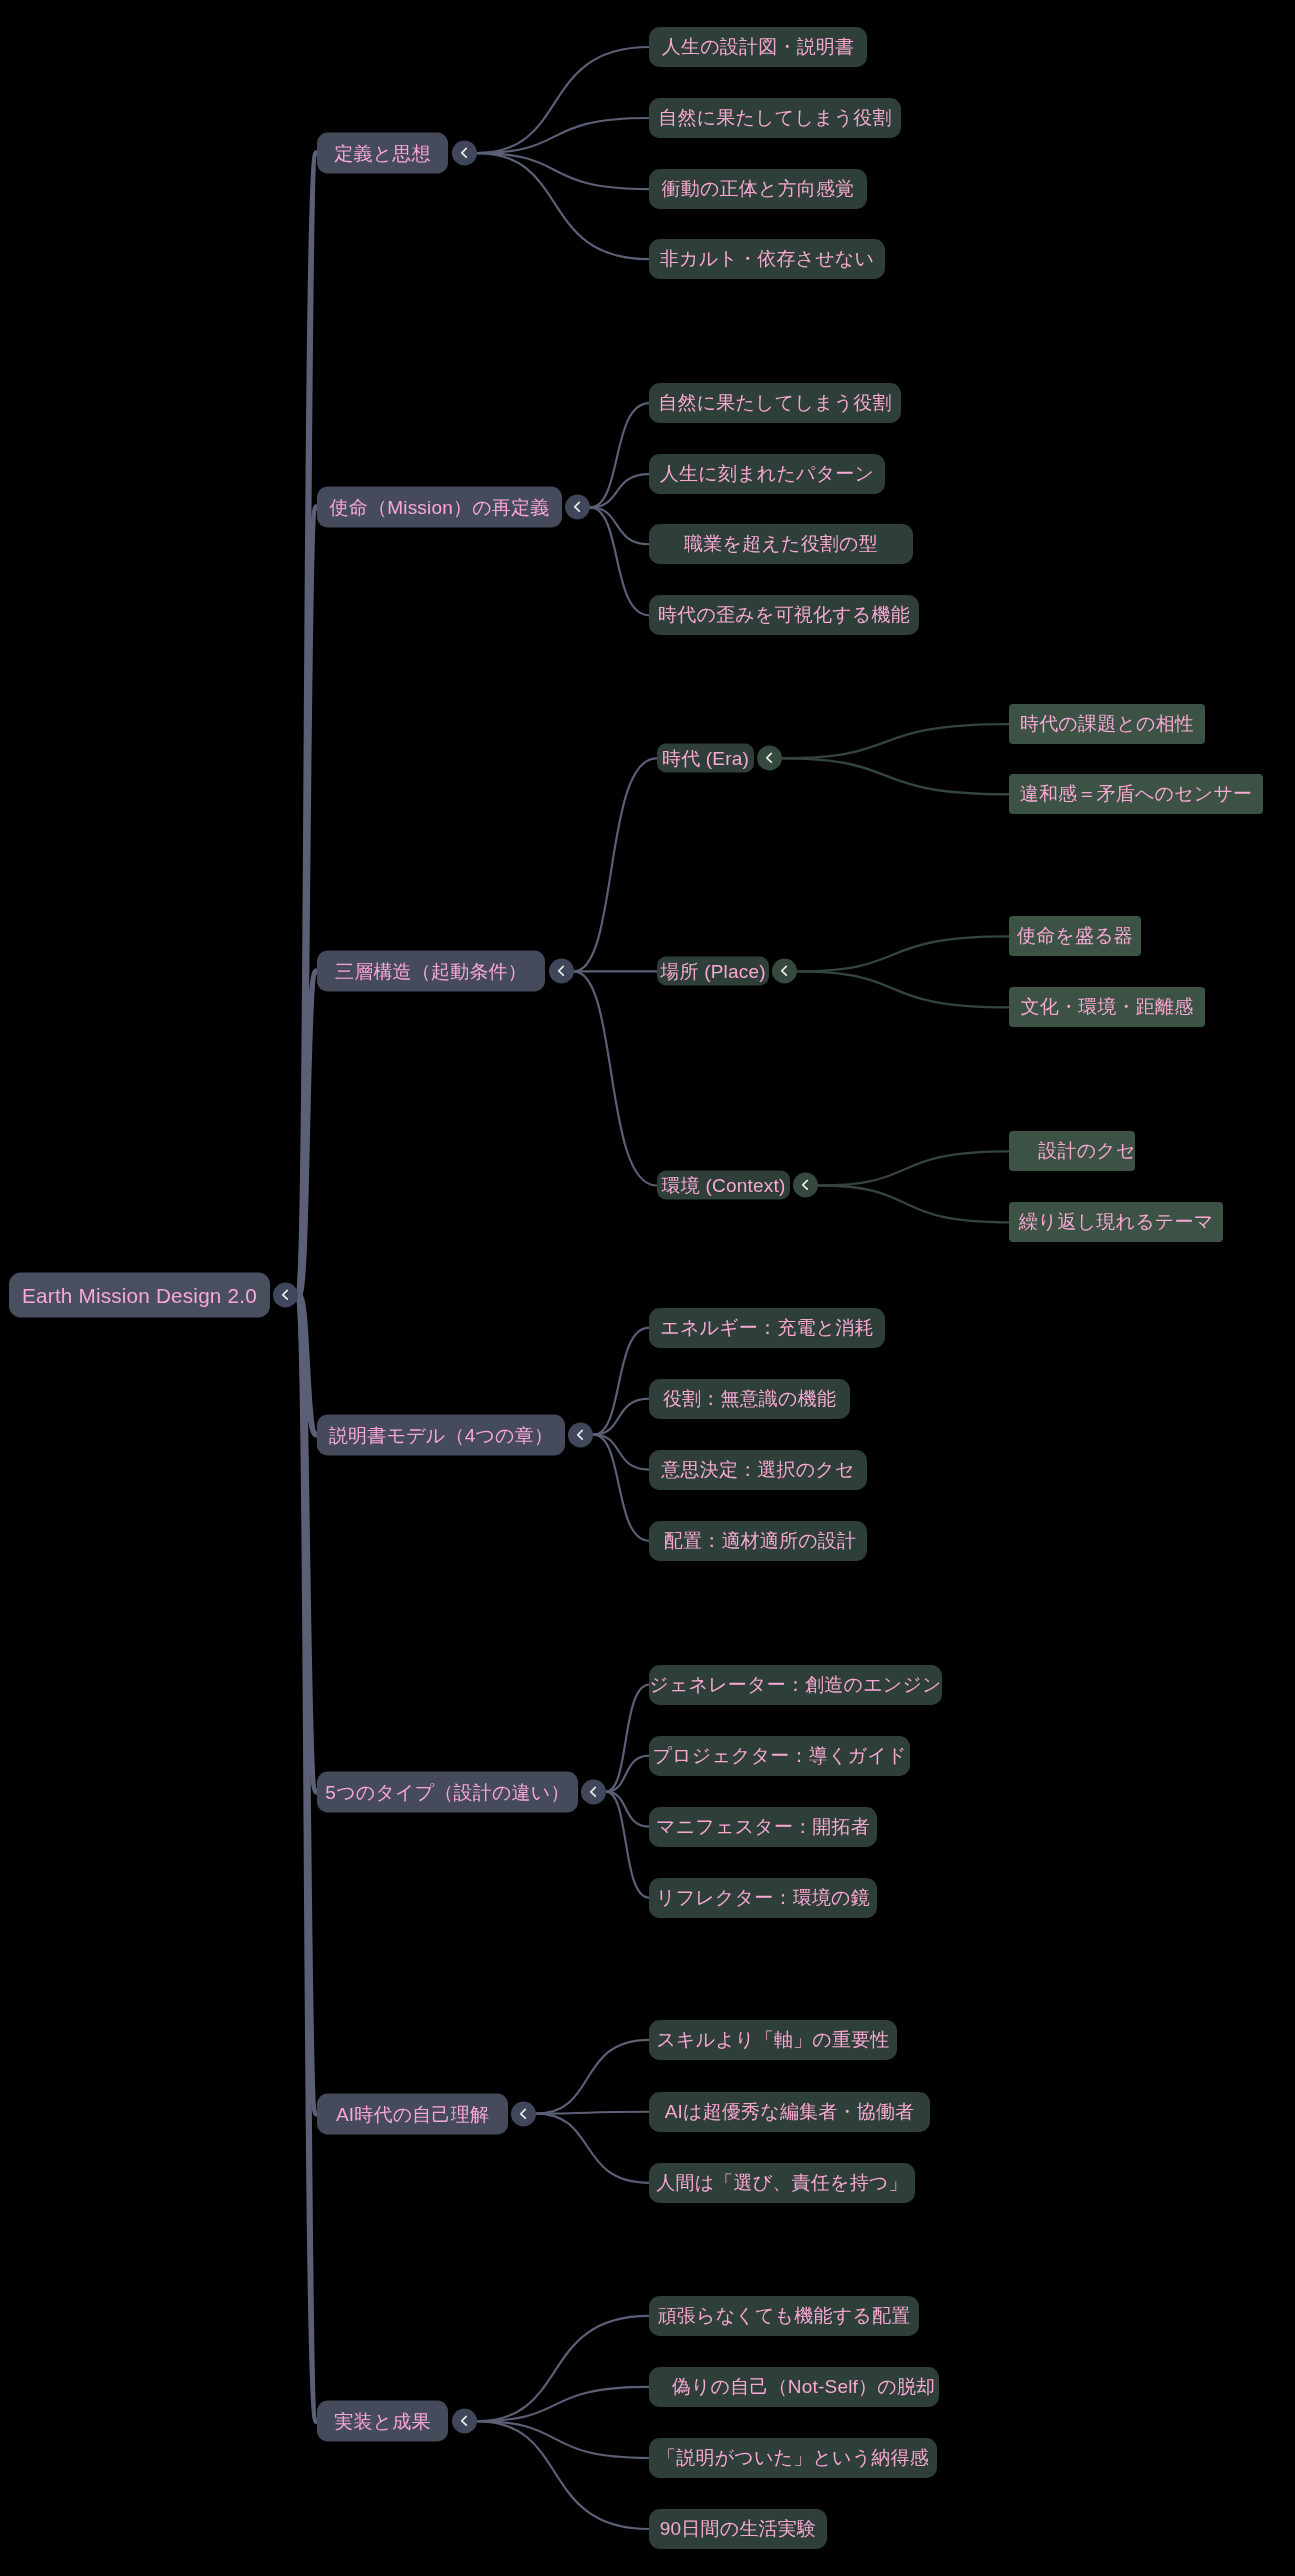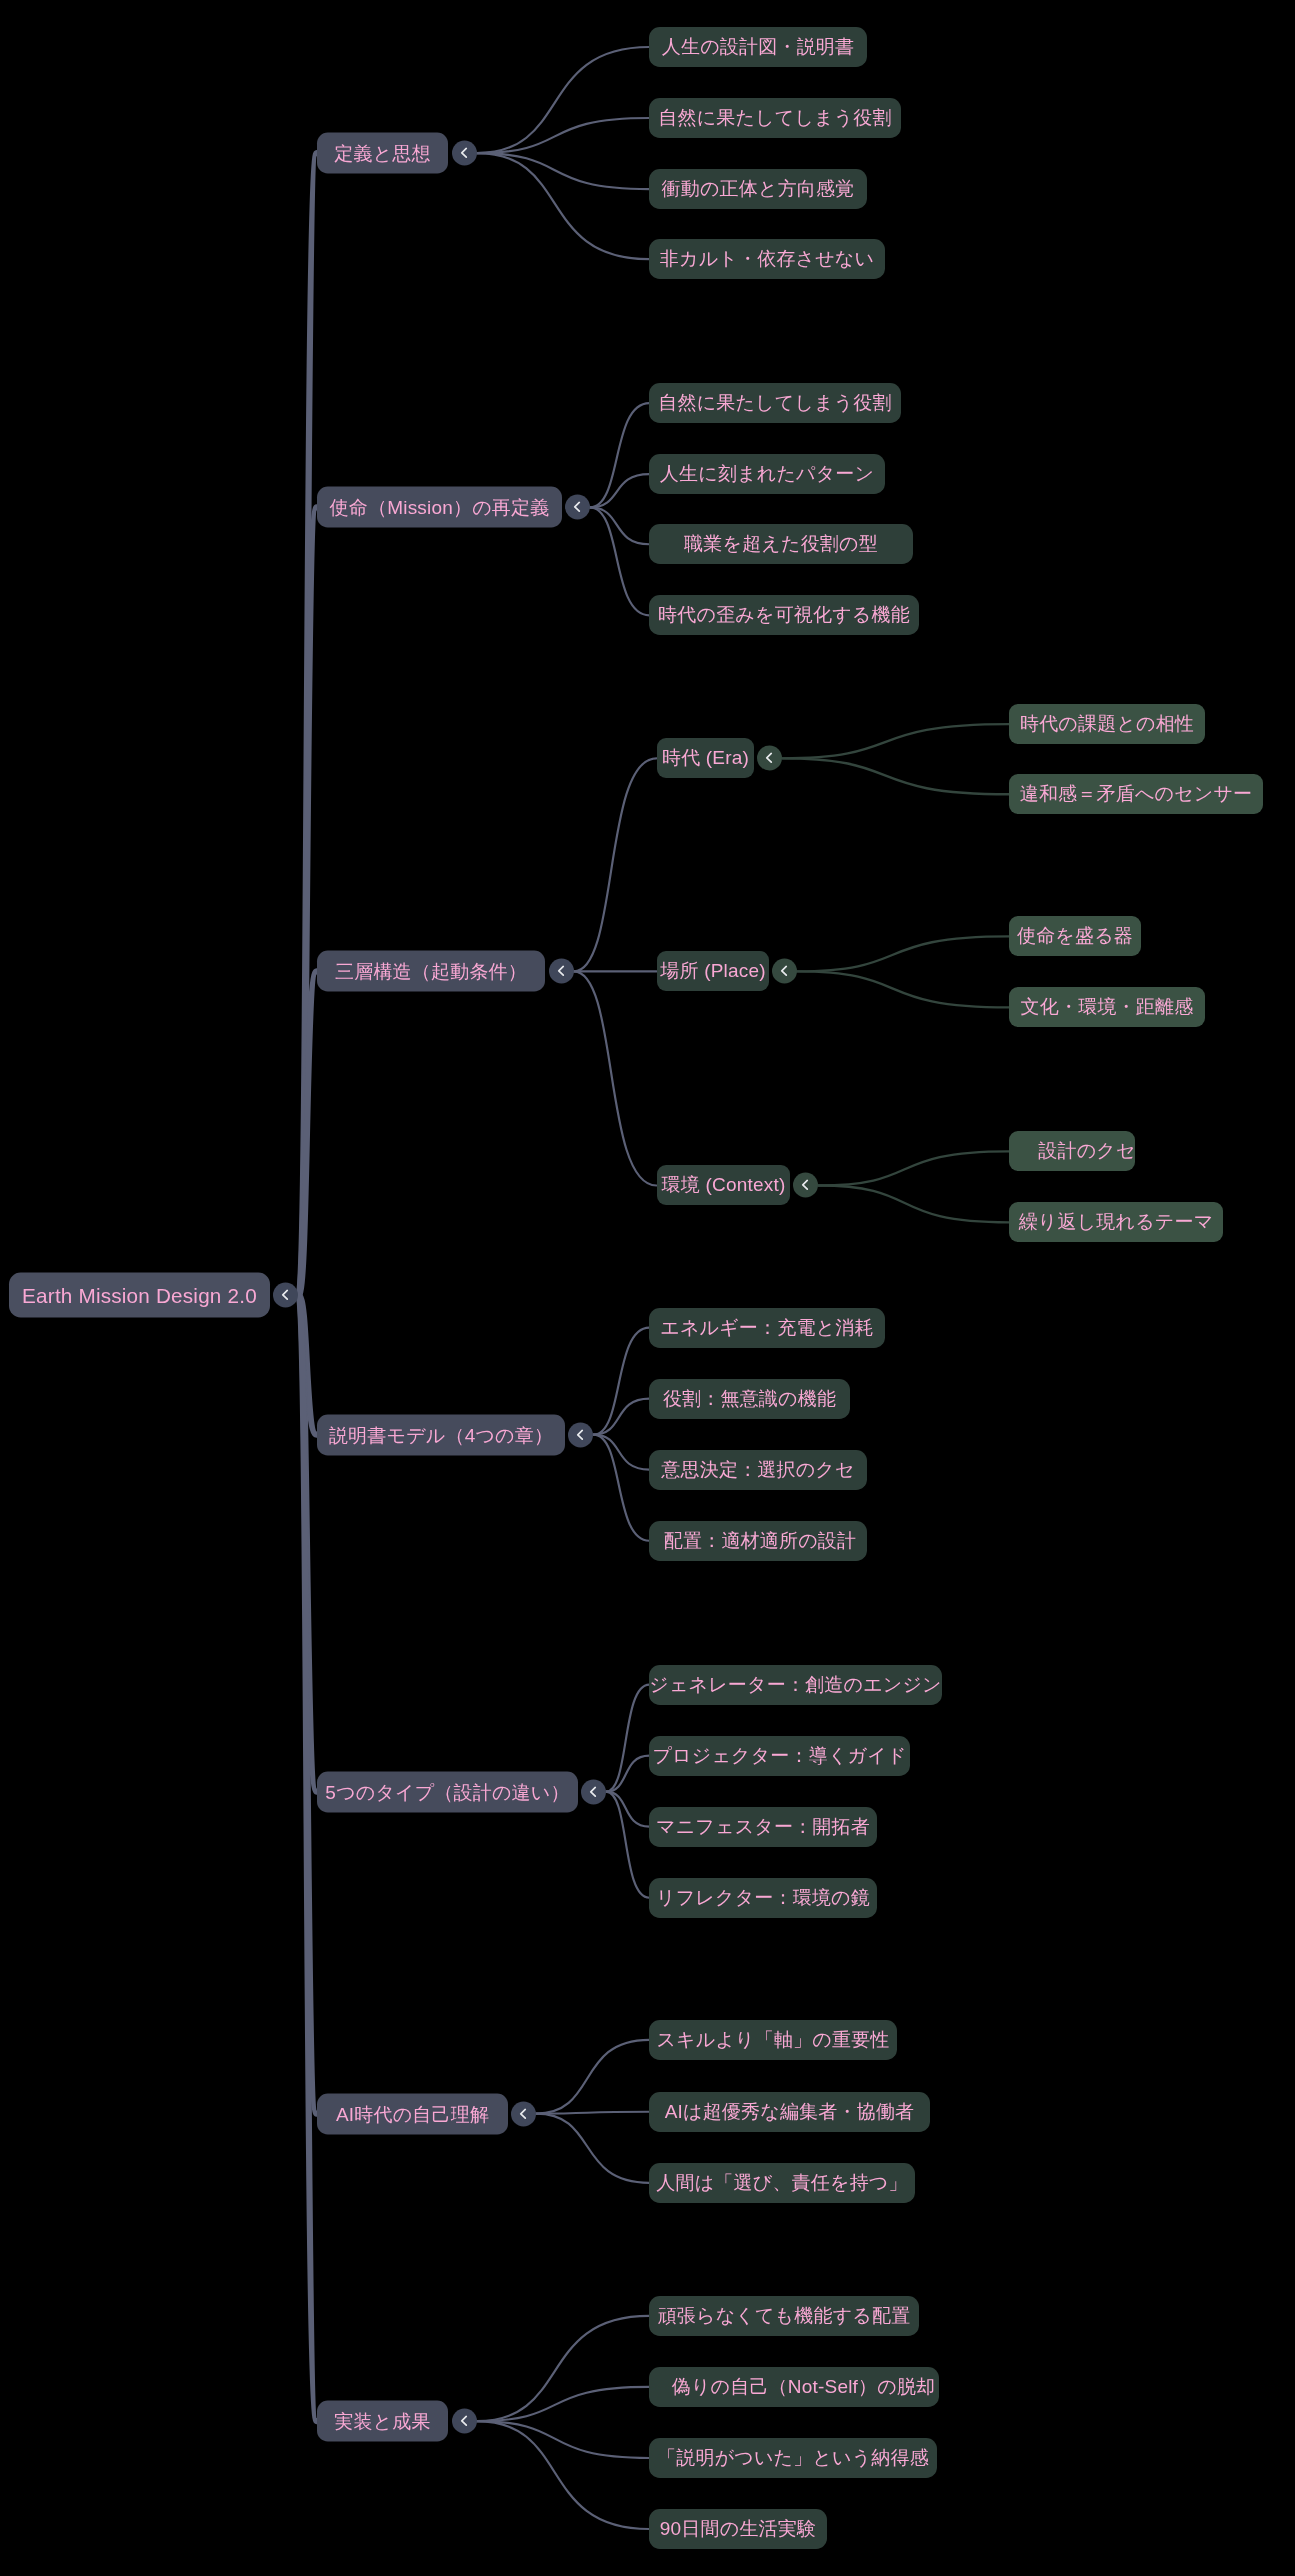--- a/index.html
+++ b/index.html
@@ -52,28 +52,28 @@
     height: 41px;
   }
   .node-l2-green {
     background: #2e3f39;
     font-size: 19px;
     height: 40px;
   }
   .node-l2-mid {
     background: #2e3f39;
     font-size: 19px;
-    height: 40px;
+    height: 29px;
     border-radius: 9px;
   }
   .node-l3 {
     background: #3b5244;
     font-size: 19px;
     height: 40px;
-    border-radius: 9px;
+    border-radius: 4px;
   }
   .toggle {
     position: absolute;
     width: 25px;
     height: 25px;
     border-radius: 50%;
     background: #40475a;
     display: flex;
     align-items: center;
     justify-content: center;

